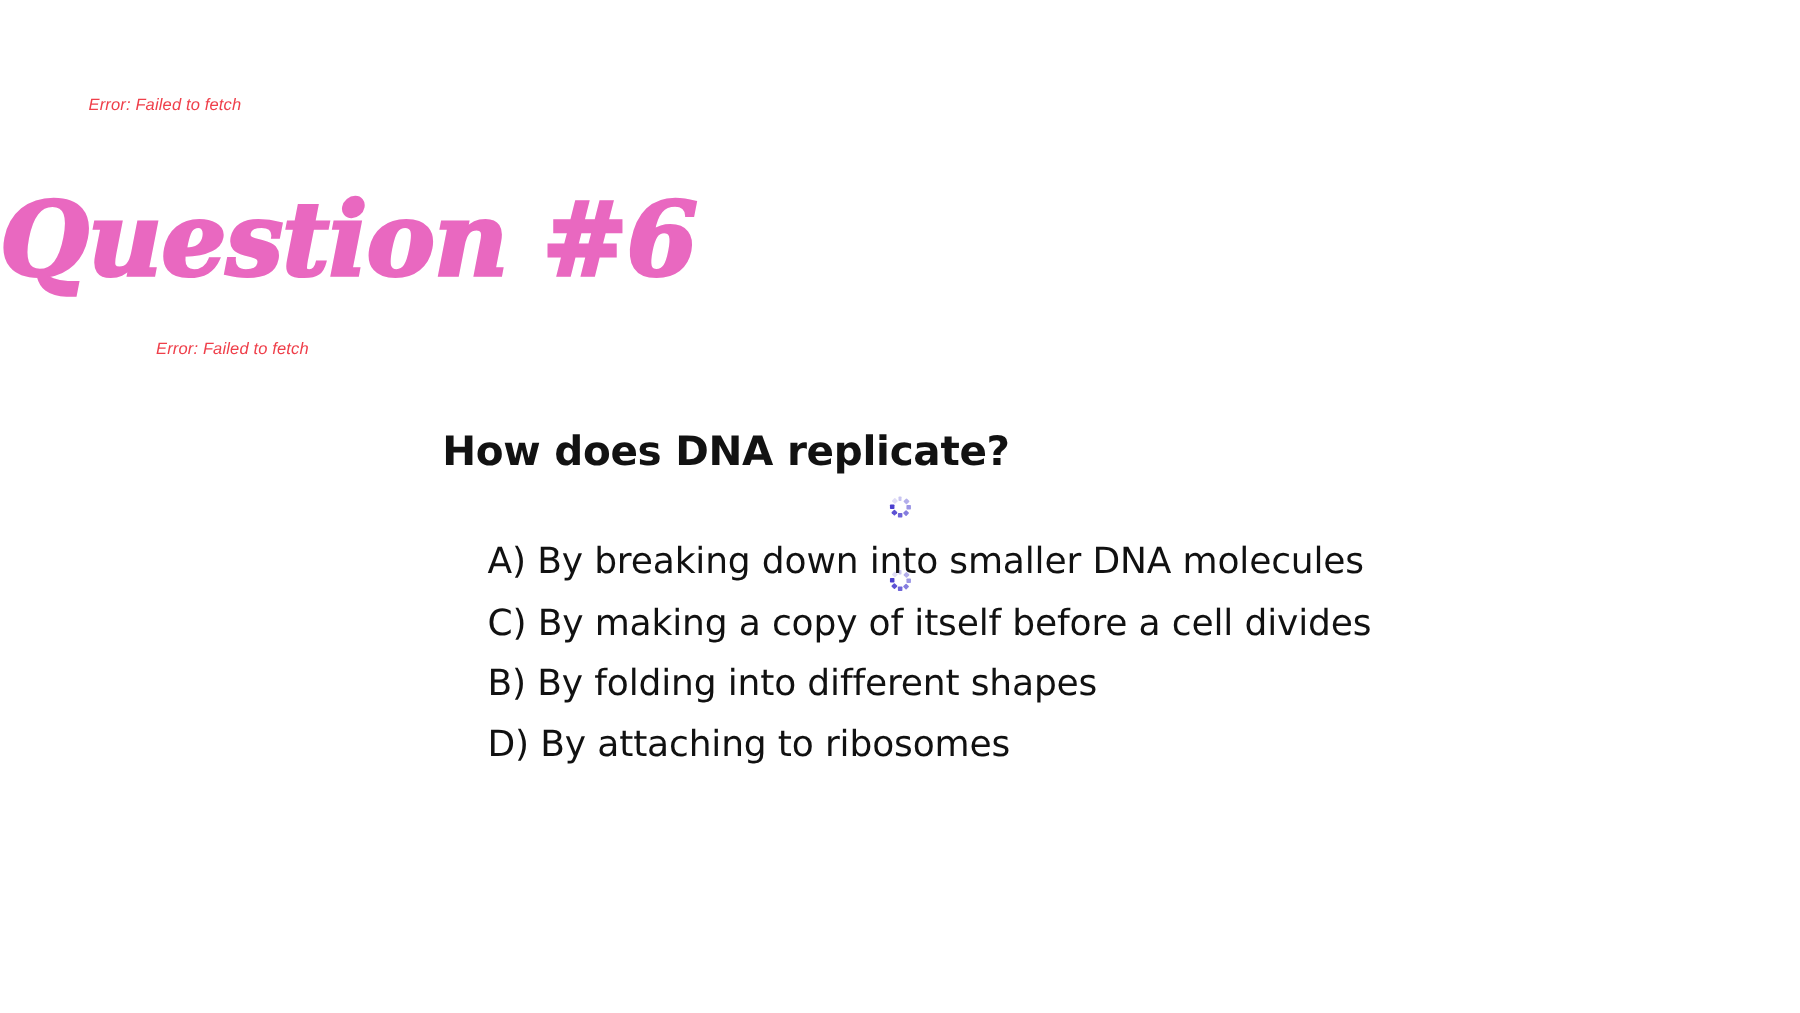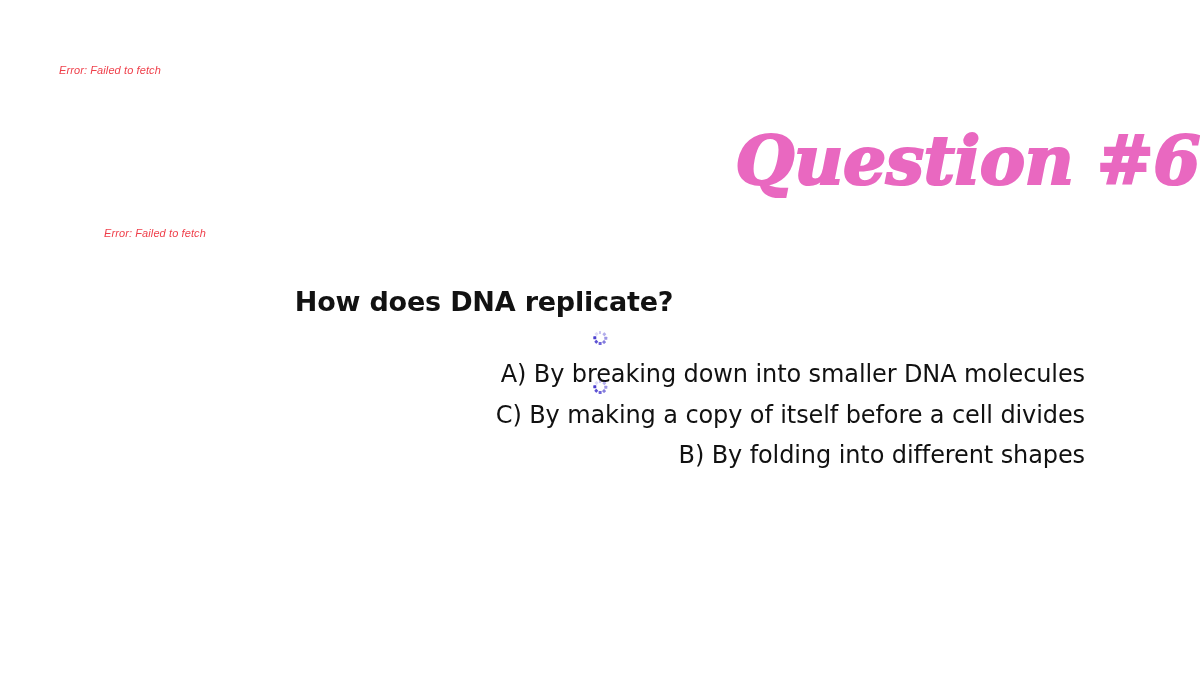--- a/index.html
+++ b/index.html
@@ -38,21 +38,21 @@
   }
   #error-one   { left: 59px;  top: 64px; }
   #error-two   { left: 104px; top: 227px; }
 
   
   #title-block {
     position: absolute;
     left: 0;
     top: 112px;
     width: 1200px;
-    text-align: right;
+    text-align: left;
   }
   #slide-title {
     display: inline-block;
     font-family: "DejaVu Serif", "Liberation Serif", serif;
     font-size: 68px;
     font-weight: 700;
     font-style: italic;
     line-height: 96px;
     letter-spacing: -0.5px;
     white-space: nowrap;
@@ -87,21 +87,21 @@
     width: 760px;
   }
   .option-row {
     font-family: "DejaVu Sans", "Liberation Sans", sans-serif;
     font-size: 24px;
     font-weight: 400;
     line-height: 40.5px;
     letter-spacing: -0.1px;
     color: #111111;
     white-space: nowrap;
-    text-align: right;
+    text-align: left;
   }
 
   
   .spinner {
     position: absolute;
     width: 14px;
     height: 14px;
   }
   #spinner-one { left: 593px; top: 331px; }
   #spinner-two { left: 593px; top: 380px; }
@@ -150,20 +150,21 @@
     <i style="background: rgb(75, 63, 207);"></i>
     <i style="background: rgb(75, 63, 207);"></i>
     <i style="background: rgb(75, 63, 207);"></i>
     <i style="background: rgb(75, 63, 207);"></i>
   </div>
 
   <div id="options-block">
     <div class="option-row" style="color: rgb(17, 17, 17);">A) By breaking down into smaller DNA molecules</div>
     <div class="option-row" style="color: rgb(17, 17, 17);">C) By making a copy of itself before a cell divides</div>
     <div class="option-row" style="color: rgb(17, 17, 17);">B) By folding into different shapes</div>
+    <div class="option-row" style="color: rgb(17, 17, 17);">D) By attaching to ribosomes</div>
   </div>
 
   <div class="spinner" id="spinner-two">
     <i style="background: rgb(75, 63, 207);"></i>
     <i style="background: rgb(75, 63, 207);"></i>
     <i style="background: rgb(75, 63, 207);"></i>
     <i style="background: rgb(75, 63, 207);"></i>
     <i style="background: rgb(75, 63, 207);"></i>
     <i style="background: rgb(75, 63, 207);"></i>
     <i style="background: rgb(75, 63, 207);"></i>

